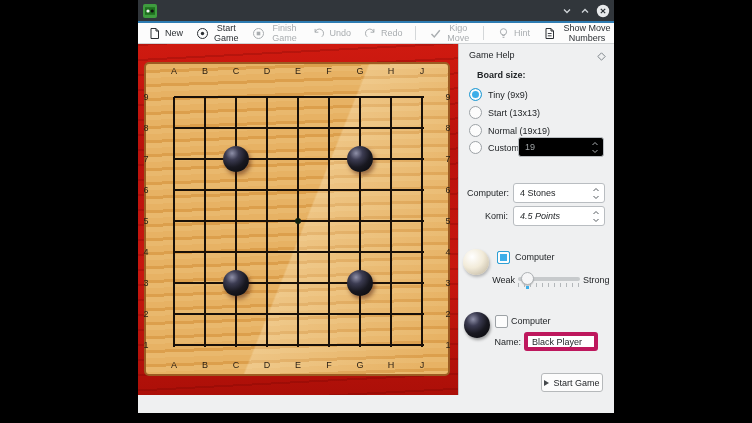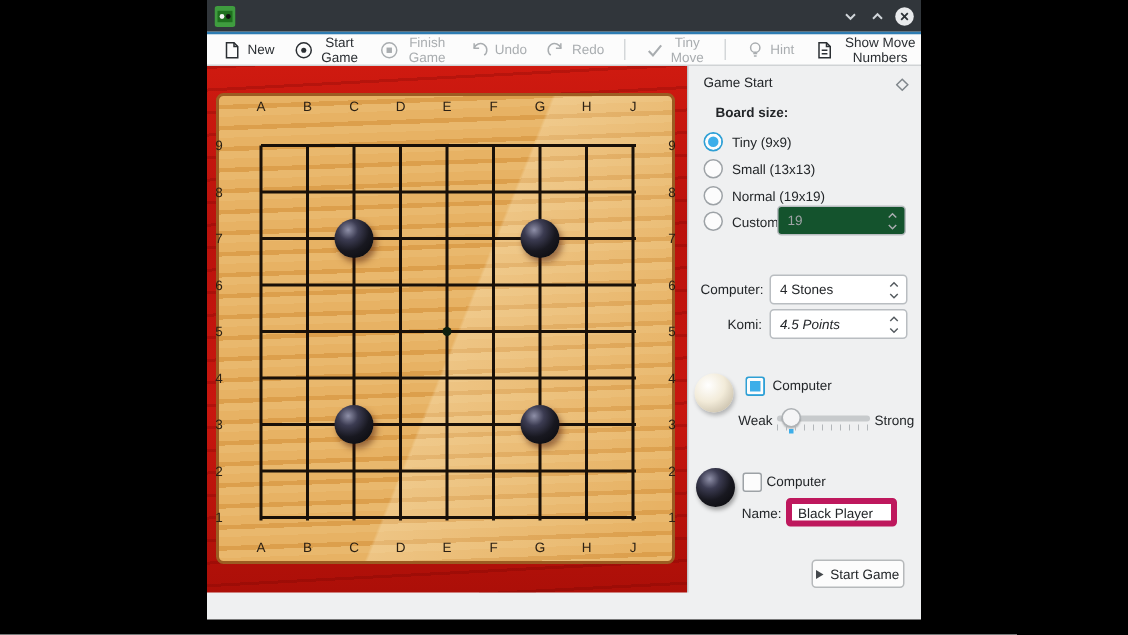--- a/index.html
+++ b/index.html
@@ -52,21 +52,21 @@
   .panel-title{position:absolute;left:10px;top:6px;}
   .float-btn{position:absolute;right:8px;top:8px;}
   .plabel{position:absolute;}
   .radio{position:absolute;width:11px;height:11px;border:1px solid #9da2a6;border-radius:50%;background:#fcfcfc;box-sizing:content-box;}
   .radio.checked{border-color:#2e9fd4;background:#3daee9;box-shadow:inset 0 0 0 2px #fcfcfc;}
   .checkbox{position:absolute;width:11px;height:11px;border:1px solid #9da2a6;border-radius:2px;background:#fcfcfc;}
   .checkbox.checked{border-color:#2e9fd4;background:#3daee9;box-shadow:inset 0 0 0 2px #fcfcfc;}
   .spinbox{position:absolute;height:20px;background:#fff;border:1px solid #b9bdc1;border-radius:3px;box-sizing:border-box;
     display:flex;align-items:center;padding-left:6px;}
   .spinbox .arrows{position:absolute;right:4px;top:2px;}
-  .spinbox.disabled{color:#a0a4a7;background:#14532d;}
+  .spinbox.disabled{color:#a0a4a7;background:#000000;}
   .textfield{position:absolute;height:19px;background:#fff;border:4px solid #be185d;border-radius:3px;box-sizing:border-box;
     font-family:"Liberation Sans",sans-serif;font-size:9px;color:#232629;padding:0 4px;}
   .sphere{position:absolute;width:26px;height:26px;border-radius:50%;}
   .sphere.white{background:radial-gradient(circle at 35% 30%, #ffffff, #f2ebd9 45%, #d3cab6 75%, #b5aa92);box-shadow:1px 2px 3px rgba(0,0,0,0.25);}
   .sphere.black{background:radial-gradient(circle at 35% 28%, #8f90a8 0%, #3c3c52 26%, #181820 56%, #060608 100%);box-shadow:1px 2px 3px rgba(0,0,0,0.35);}
   .slider-track{position:absolute;left:59px;top:233px;width:62px;height:4px;background:#c7cacc;border-radius:2px;}
   .slider-ticks{position:absolute;left:59px;top:239px;width:62px;height:4px;
     background:repeating-linear-gradient(90deg,#b3b7ba 0 1px,transparent 1px 6px);}
   .slider-handle{position:absolute;top:-5px;width:13px;height:13px;border-radius:50%;background:#f5f5f6;border:1px solid #aeb2b5;box-sizing:border-box;box-shadow:0 1px 1px rgba(0,0,0,0.2);}
   .slider-handle::after{content:"";position:absolute;left:4px;top:13px;width:3px;height:3px;background:#3daee9;}
@@ -142,21 +142,21 @@
           <path d="M3.2 9.8 A4.3 4.3 0 1 1 9.9 5.2"></path>
           <path d="M9.9 1.9 L9.9 5.2 L6.6 5.2"></path>
         </svg>
       <span>Redo</span>
     </div>
     <div class="tb-sep"></div>
     <div class="tb-item">
       <svg width="13" height="13" viewBox="0 0 13 13" fill="none" stroke="currentColor" stroke-width="1.4">
           <path d="M2.5 7 L5.3 10 L10.8 3.3"></path>
         </svg>
-      <span>Tiny Move</span>
+      <span>Kigo Move</span>
     </div>
     <div class="tb-sep"></div>
     <div class="tb-item">
       <svg width="13" height="13" viewBox="0 0 13 13" fill="none" stroke="currentColor">
           <circle cx="6.5" cy="4.8" r="3.1"></circle>
           <path d="M5.2 8.6 h2.6 M5.6 10.4 h1.8"></path>
         </svg>
       <span>Hint</span>
     </div>
     <div class="tb-item enabled">
@@ -230,32 +230,32 @@
           <div class="coord" style="left: 302px; top: 296px; width: 16px;">1</div>
           <div class="hoshi" style="left: 157px; top: 174px;"></div>
           <div class="stone-black" style="left: 85px; top: 102px;"></div>
           <div class="stone-black" style="left: 209px; top: 102px;"></div>
           <div class="stone-black" style="left: 85px; top: 226px;"></div>
           <div class="stone-black" style="left: 209px; top: 226px;"></div>
         </div>
     </div>
 
     <div class="panel">
-      <div class="panel-title">Game Start</div>
+      <div class="panel-title">Game Help</div>
       <svg class="float-btn" width="9" height="9" viewBox="0 0 9 9">
           <polygon points="4.5,0.8 8.2,4.5 4.5,8.2 0.8,4.5" fill="none" stroke="#80878c"></polygon>
         </svg>
 
       <div class="plabel" style="left:18px;top:26px;font-weight:bold;">Board size:</div>
 
       <div class="radio checked" style="left:10px;top:44px;"></div>
       <div class="plabel" style="left:29px;top:46px;">Tiny (9x9)</div>
 
       <div class="radio" style="left:10px;top:62px;"></div>
-      <div class="plabel" style="left:29px;top:64px;">Small (13x13)</div>
+      <div class="plabel" style="left:29px;top:64px;">Start (13x13)</div>
 
       <div class="radio" style="left:10px;top:80px;"></div>
       <div class="plabel" style="left:29px;top:82px;">Normal (19x19)</div>
 
       <div class="radio" style="left:10px;top:97px;"></div>
       <div class="plabel" style="left:29px;top:99px;">Custom:</div>
       <div class="spinbox disabled" style="left:59px;top:93px;width:86px;">
         <span>19</span>
         <svg class="arrows" width="8" height="15" viewBox="0 0 8 15">
             <path d="M1.5 5 L4 2.5 L6.5 5 M1.5 10 L4 12.5 L6.5 10" stroke="#a8acaf" fill="none"></path>

